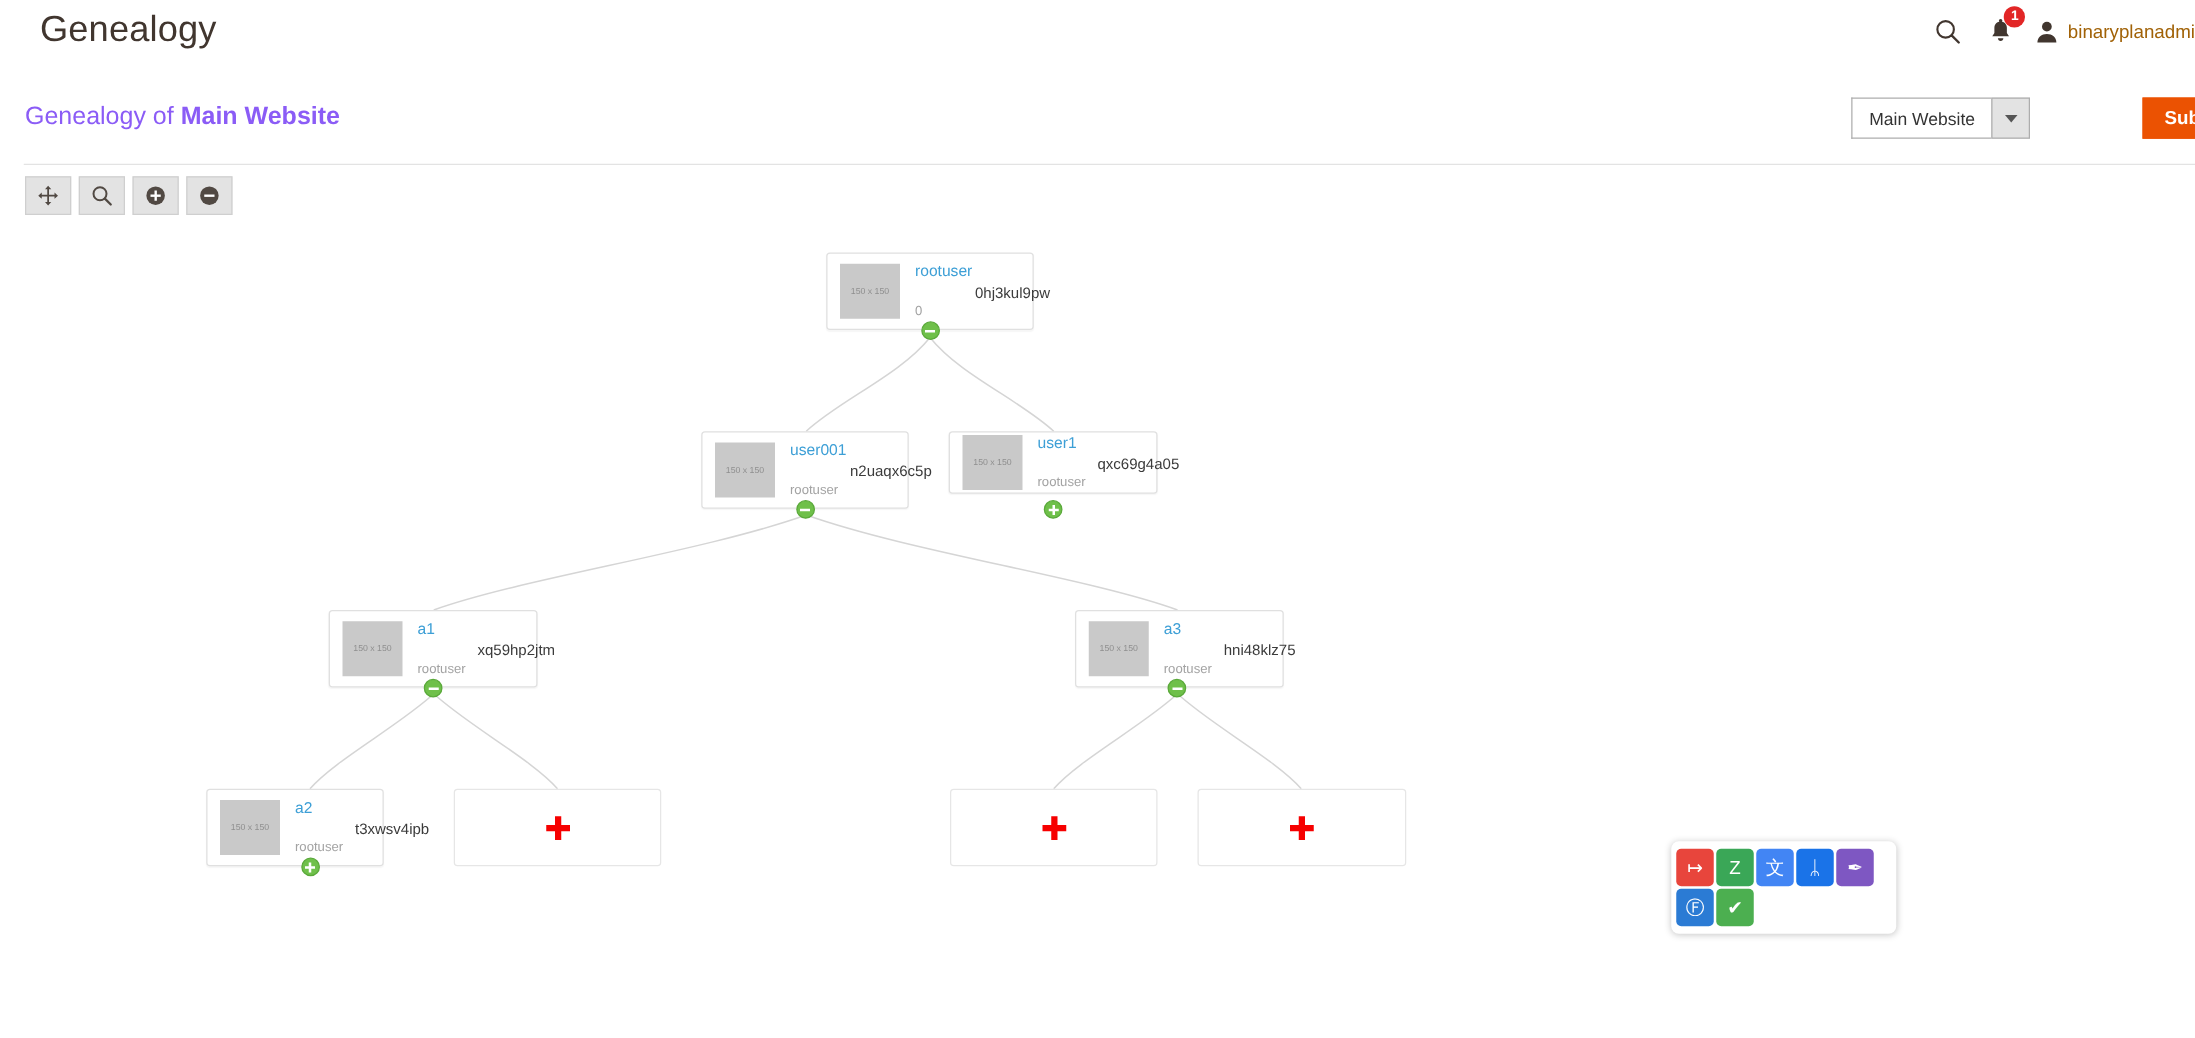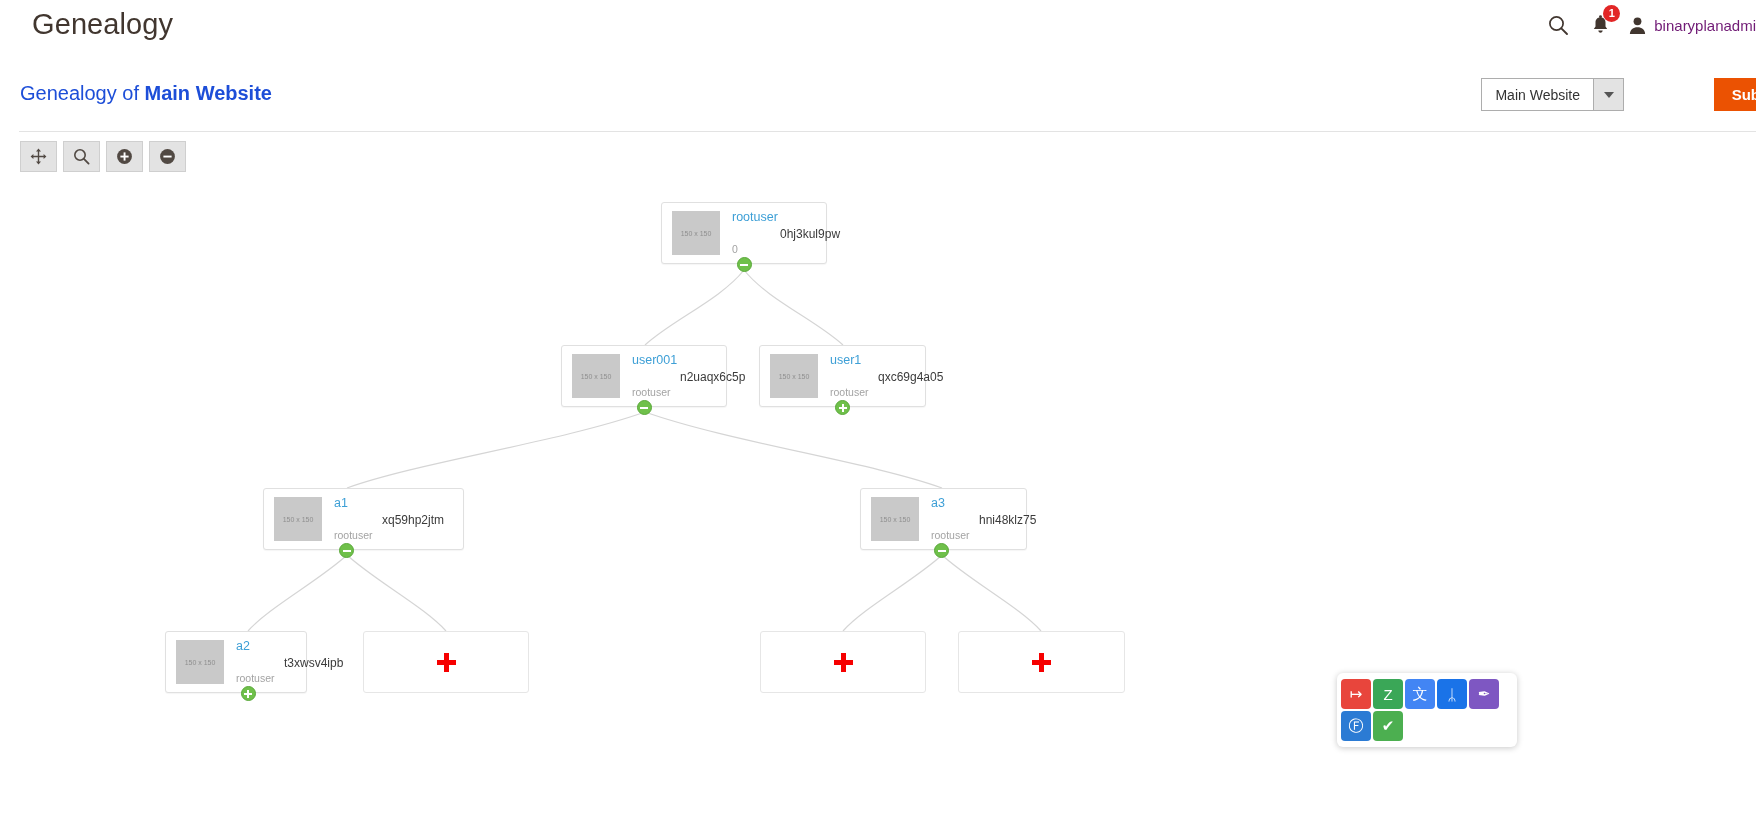--- a/index.html
+++ b/index.html
@@ -34,27 +34,27 @@
   .search-icon svg { display: block; }
   .bell-wrap { position: relative; padding: 0 14px 0 10px; }
   .badge {
     position: absolute; top: -5px; right: 4px;
     min-width: 17px; height: 17px; border-radius: 9px;
     background: #e22626; color: #fff; font-size: 11px; font-weight: bold;
     display: flex; align-items: center; justify-content: center;
     padding: 0 4px; line-height: 1;
   }
   .user-wrap { display: flex; align-items: center; gap: 7px; padding-left: 4px; }
-  .user-name { font-size: 15px; color: #701a75; white-space: nowrap; }
+  .user-name { font-size: 15px; color: #a16207; white-space: nowrap; }
 
   
   .page-actions { position: absolute; top: 70px; left: 0; width: 1756px; height: 62px; }
   .subtitle {
     position: absolute; left: 20px; top: 12px;
-    font-size: 20px; font-weight: 400; color: #1d4ed8;
+    font-size: 20px; font-weight: 400; color: #8b5cf6;
   }
   .subtitle b { font-weight: bold; }
   .store-switcher {
     position: absolute; right: 132px; top: 8px;
     display: flex; align-items: stretch; height: 33px;
   }
   .store-label {
     display: flex; align-items: center; padding: 0 13px;
     border: 1px solid #adadad; border-right: none;
     background: #fff; font-size: 14px; color: #333; white-space: nowrap;
@@ -256,35 +256,35 @@
           </div>
           <div class="node-info">
             <span class="node-name">user001</span>
             <span class="node-code">n2uaqx6c5p</span>
             <span class="node-parent">rootuser</span>
           </div>
         </div>
         <div class="toggle" style="left: 636.5px; top: 220px;">
           <span class="bar-h"></span>
         </div>
-        <div class="node" style="left: 759px; top: 165px; width: 167px; height: 62px;">
+        <div class="node" style="left: 759px; top: 165px; width: 167px; height: 50px;">
           <div class="node-photo">
             <span>150 x 150</span>
           </div>
           <div class="node-info">
             <span class="node-name">user1</span>
             <span class="node-code">qxc69g4a05</span>
             <span class="node-parent">rootuser</span>
           </div>
         </div>
         <div class="toggle" style="left: 835px; top: 220px;">
           <span class="bar-h"></span>
           <span class="bar-v"></span>
         </div>
-        <div class="node" style="left: 263px; top: 308px; width: 201px; height: 62px;">
+        <div class="node" style="left: 263px; top: 308px; width: 167px; height: 62px;">
           <div class="node-photo">
             <span>150 x 150</span>
           </div>
           <div class="node-info">
             <span class="node-name">a1</span>
             <span class="node-code">xq59hp2jtm</span>
             <span class="node-parent">rootuser</span>
           </div>
         </div>
         <div class="toggle" style="left: 339px; top: 363px;">

